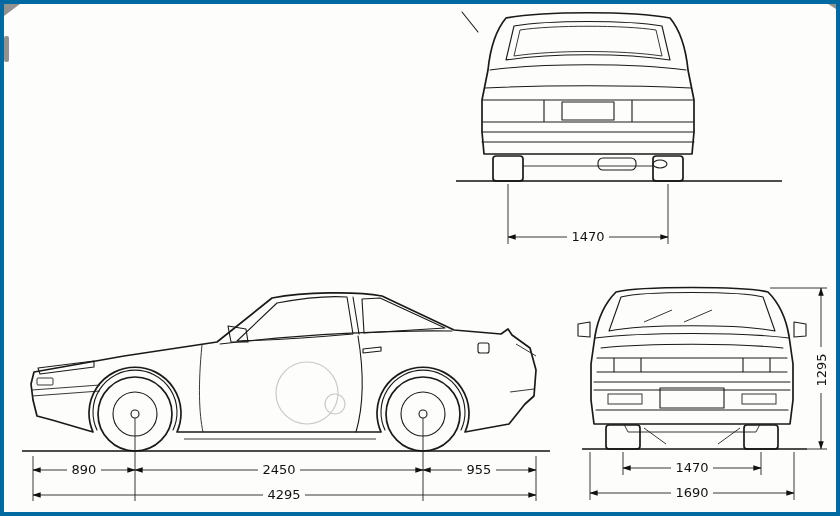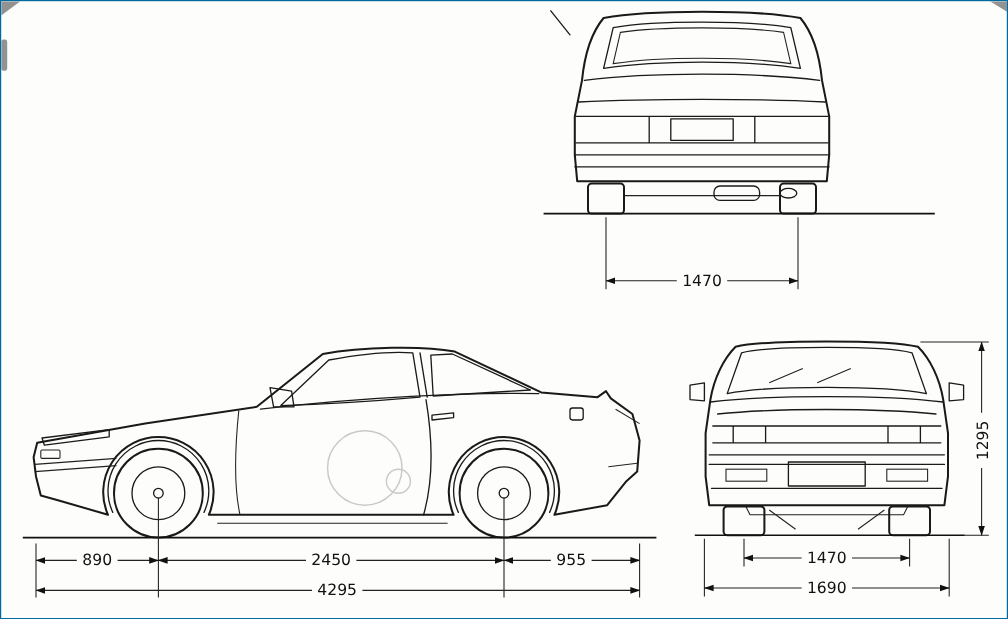--- a/index.html
+++ b/index.html
@@ -1,20 +1,20 @@
 <!DOCTYPE html>
 <html><head>
 <meta charset="utf-8">
 <style>
   html,body{margin:0;padding:0;background:#e8e8e8;}
   .sheet{
     position:relative;
     width:840px;height:516px;
     background:#fdfdfb;
-    border:1px solid #0369a1;
+    border:4px solid #0369a1;
     box-sizing:border-box;
     overflow:hidden;
     font-family:"DejaVu Sans", sans-serif;
   }
   svg{display:block;}
   .outline{fill:none;stroke:#1a1a1a;stroke-width:1.7;stroke-linejoin:round;stroke-linecap:round;}
   .detail{fill:none;stroke:#1a1a1a;stroke-width:1.1;stroke-linejoin:round;stroke-linecap:round;}
   .thin{fill:none;stroke:#222;stroke-width:0.9;}
   .ground{fill:none;stroke:#111;stroke-width:1.3;}
   .faint{fill:none;stroke:#c9c9c9;stroke-width:1.2;}

